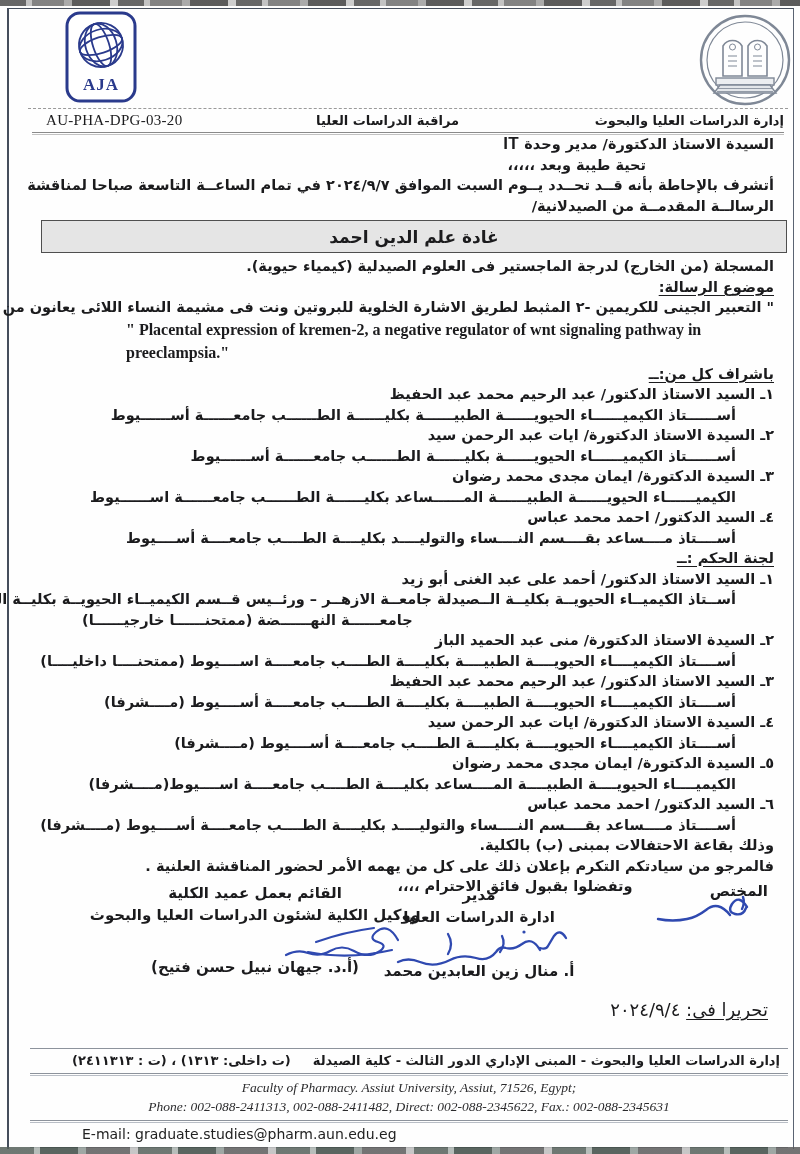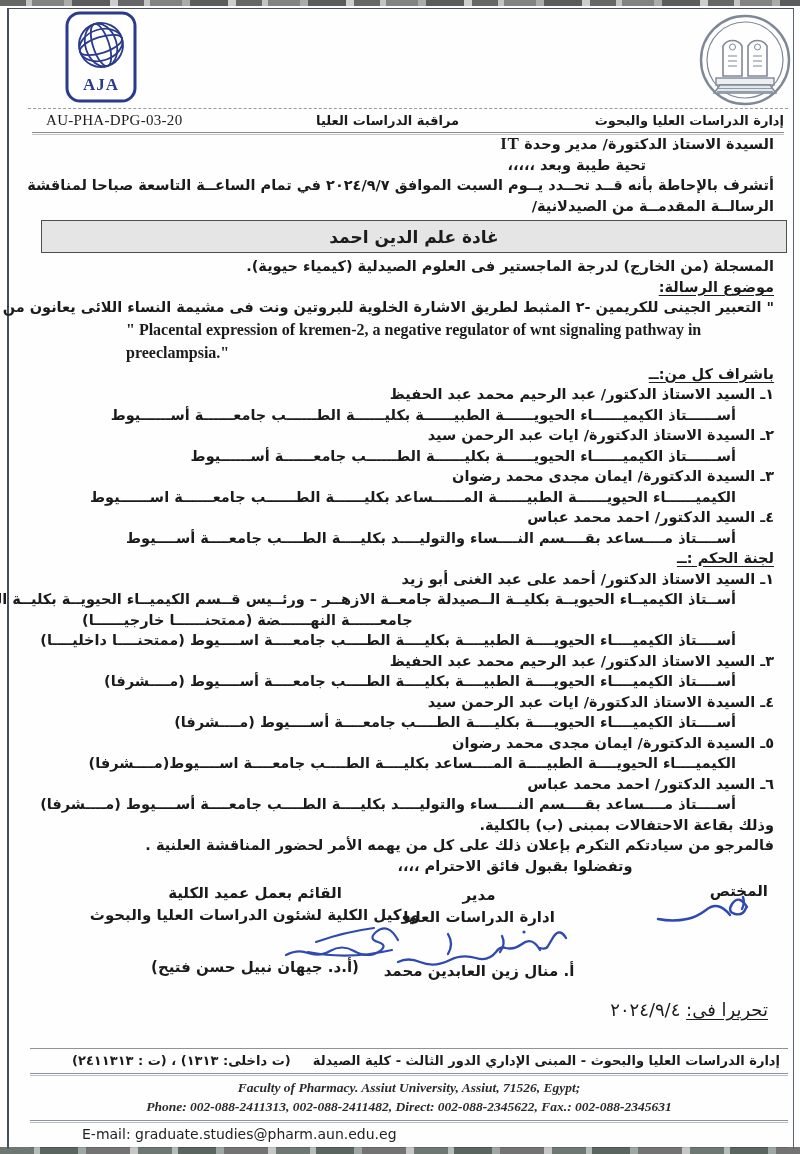--- a/index.html
+++ b/index.html
@@ -19,21 +19,21 @@
   
   .hband{position:absolute;top:108px;left:28px;right:12px;border-top:1px dashed #9a9a9a;padding:3px 4px 3px 4px;}
   .hband .row{display:flex;align-items:baseline;justify-content:space-between;}
   .hband .code{font-family:"Liberation Serif","DejaVu Serif",serif;font-size:15px;letter-spacing:.3px;padding-left:14px;}
   .hband .mid{font-size:13px;font-weight:bold;direction:rtl;}
   .hband .rgt{font-size:13px;font-weight:bold;direction:rtl;padding-left:2px;}
   .hband .dbl{margin-top:3px;border-top:1.4px solid #8a8a8a;box-shadow:0 2px 0 0 #c2c2c2;}
   
   .letter{position:absolute;top:134px;right:26px;left:30px;direction:rtl;text-align:right;font-weight:bold;}
   .l{font-size:14.5px;line-height:20.5px;white-space:nowrap;}
-  .latin-it{font-family:Liberation Serif, serif;font-size:17px;letter-spacing:.5px;}
+  .latin-it{font-family:Liberation Sans, sans-serif;font-size:17px;letter-spacing:.5px;}
   .greeting{padding-left:0;padding-right:128px;}
   .name-box{margin:4px -13px 3px 11px;border:1.3px solid #4f4f4f;height:31px;display:flex;align-items:center;justify-content:center;font-size:17px;font-weight:bold;background:#e5e5e5;}
   .underl{text-decoration:underline;text-underline-offset:3px;}
   .en-title{direction:ltr;text-align:left;max-width:648px;font-family:"Liberation Serif","DejaVu Serif",serif;font-size:16px;line-height:23px;font-weight:bold;white-space:normal;}
   .item-title{padding-right:38px;}
   .com-title2{text-align:left;padding-left:52px;}
   .regards{text-align:center;padding-left:226px;}
   
   .sigs{position:absolute;top:882px;left:30px;right:26px;height:115px;direction:rtl;font-weight:bold;}
   .sig-right{position:absolute;top:0;right:6px;width:120px;text-align:left;}
@@ -45,21 +45,21 @@
   .sig-left .sig-scribble{margin:-4px 30px -6px auto;}
   .sig-mid .sig-scribble{margin:-2px auto -8px auto;}
   
   .dateline{position:absolute;top:999px;right:32px;direction:rtl;font-size:18px;font-weight:normal;margin-left:32px;}
   .dateline .lab{text-decoration:underline;text-underline-offset:3px;}
   
   .footer{position:absolute;top:1048px;left:30px;right:12px;}
   .hr{border-top:1.4px solid #8d939c;}
   .hr2{border-top:1px solid #8d939c;box-shadow:0 2px 0 0 #b9bec6;}
   .f-ar{display:flex;direction:rtl;justify-content:space-between;align-items:baseline;padding:4px 8px 5px 42px;font-size:13px;font-weight:bold;}
-  .f-en{text-align:center;font-family:"Liberation Serif","DejaVu Serif",serif;font-style:italic;font-weight:bold;font-size:13.5px;line-height:19px;padding:4px 0 4px 0;color:#2a2a2c;}
+  .f-en{text-align:center;font-family:"Liberation Serif","DejaVu Serif",serif;font-style:italic;font-weight:normal;font-size:13.5px;line-height:19px;padding:4px 0 4px 0;color:#2a2a2c;}
   .f-email{direction:ltr;text-align:left;padding:5px 0 5px 52px;font-size:14px;color:#222;}
 </style>
 </head>
 <body>
 
 <div class="page">
   <div class="scan-strip top"></div>
   <div class="frame"></div>
 
   <div class="aja">
@@ -122,20 +122,21 @@
     <div class="l item-title">أســــــتاذ الكيميــــــاء الحيويــــــة بكليــــــة الطــــــب جامعــــــة أســــــيوط</div>
     <div class="l">٣ـ السيدة الدكتورة/ ايمان مجدى محمد رضوان</div>
     <div class="l item-title">الكيميــــــاء الحيويــــــة الطبيــــــة المــــــساعد بكليــــــة الطــــــب جامعــــــة اســــــيوط</div>
     <div class="l">٤ـ السيد الدكتور/ احمد محمد عباس</div>
     <div class="l item-title">أســــتاذ مــــساعد بقــــسم النــــساء والتوليــــد بكليــــة الطــــب جامعــــة أســــيوط</div>
 
     <div class="l"><span class="underl">لجنة الحكم :ــ</span></div>
     <div class="l">١ـ السيد الاستاذ الدكتور/ أحمد على عبد الغنى أبو زيد</div>
     <div class="l item-title">أســتاذ الكيميــاء الحيويــة بكليــة الــصيدلة جامعــة الازهــر – ورئــيس قــسم الكيميــاء الحيويــة بكليــة الــصيدلة</div>
     <div class="l com-title2">جامعــــــة النهــــــضة (ممتحنــــــا خارجيــــــا)</div>
+    <div class="l">٢ـ السيدة الاستاذ الدكتورة/ منى عبد الحميد الباز</div>
     <div class="l item-title">أســــتاذ الكيميــــاء الحيويــــة الطبيــــة بكليــــة الطــــب جامعــــة اســــيوط (ممتحنــــا داخليــــا)</div>
     <div class="l">٣ـ السيد الاستاذ الدكتور/ عبد الرحيم محمد عبد الحفيظ</div>
     <div class="l item-title">أســــتاذ الكيميــــاء الحيويــــة الطبيــــة بكليــــة الطــــب جامعــــة أســــيوط (مــــشرفا)</div>
     <div class="l">٤ـ السيدة الاستاذ الدكتورة/ ايات عبد الرحمن سيد</div>
     <div class="l item-title">أســــتاذ الكيميــــاء الحيويــــة بكليــــة الطــــب جامعــــة أســــيوط (مــــشرفا)</div>
     <div class="l">٥ـ السيدة الدكتورة/ ايمان مجدى محمد رضوان</div>
     <div class="l item-title">الكيميــــاء الحيويــــة الطبيــــة المــــساعد بكليــــة الطــــب جامعــــة اســــيوط(مــــشرفا)</div>
     <div class="l">٦ـ السيد الدكتور/ احمد محمد عباس</div>
     <div class="l item-title">أســــتاذ مــــساعد بقــــسم النــــساء والتوليــــد بكليــــة الطــــب جامعــــة أســــيوط (مــــشرفا)</div>
 

